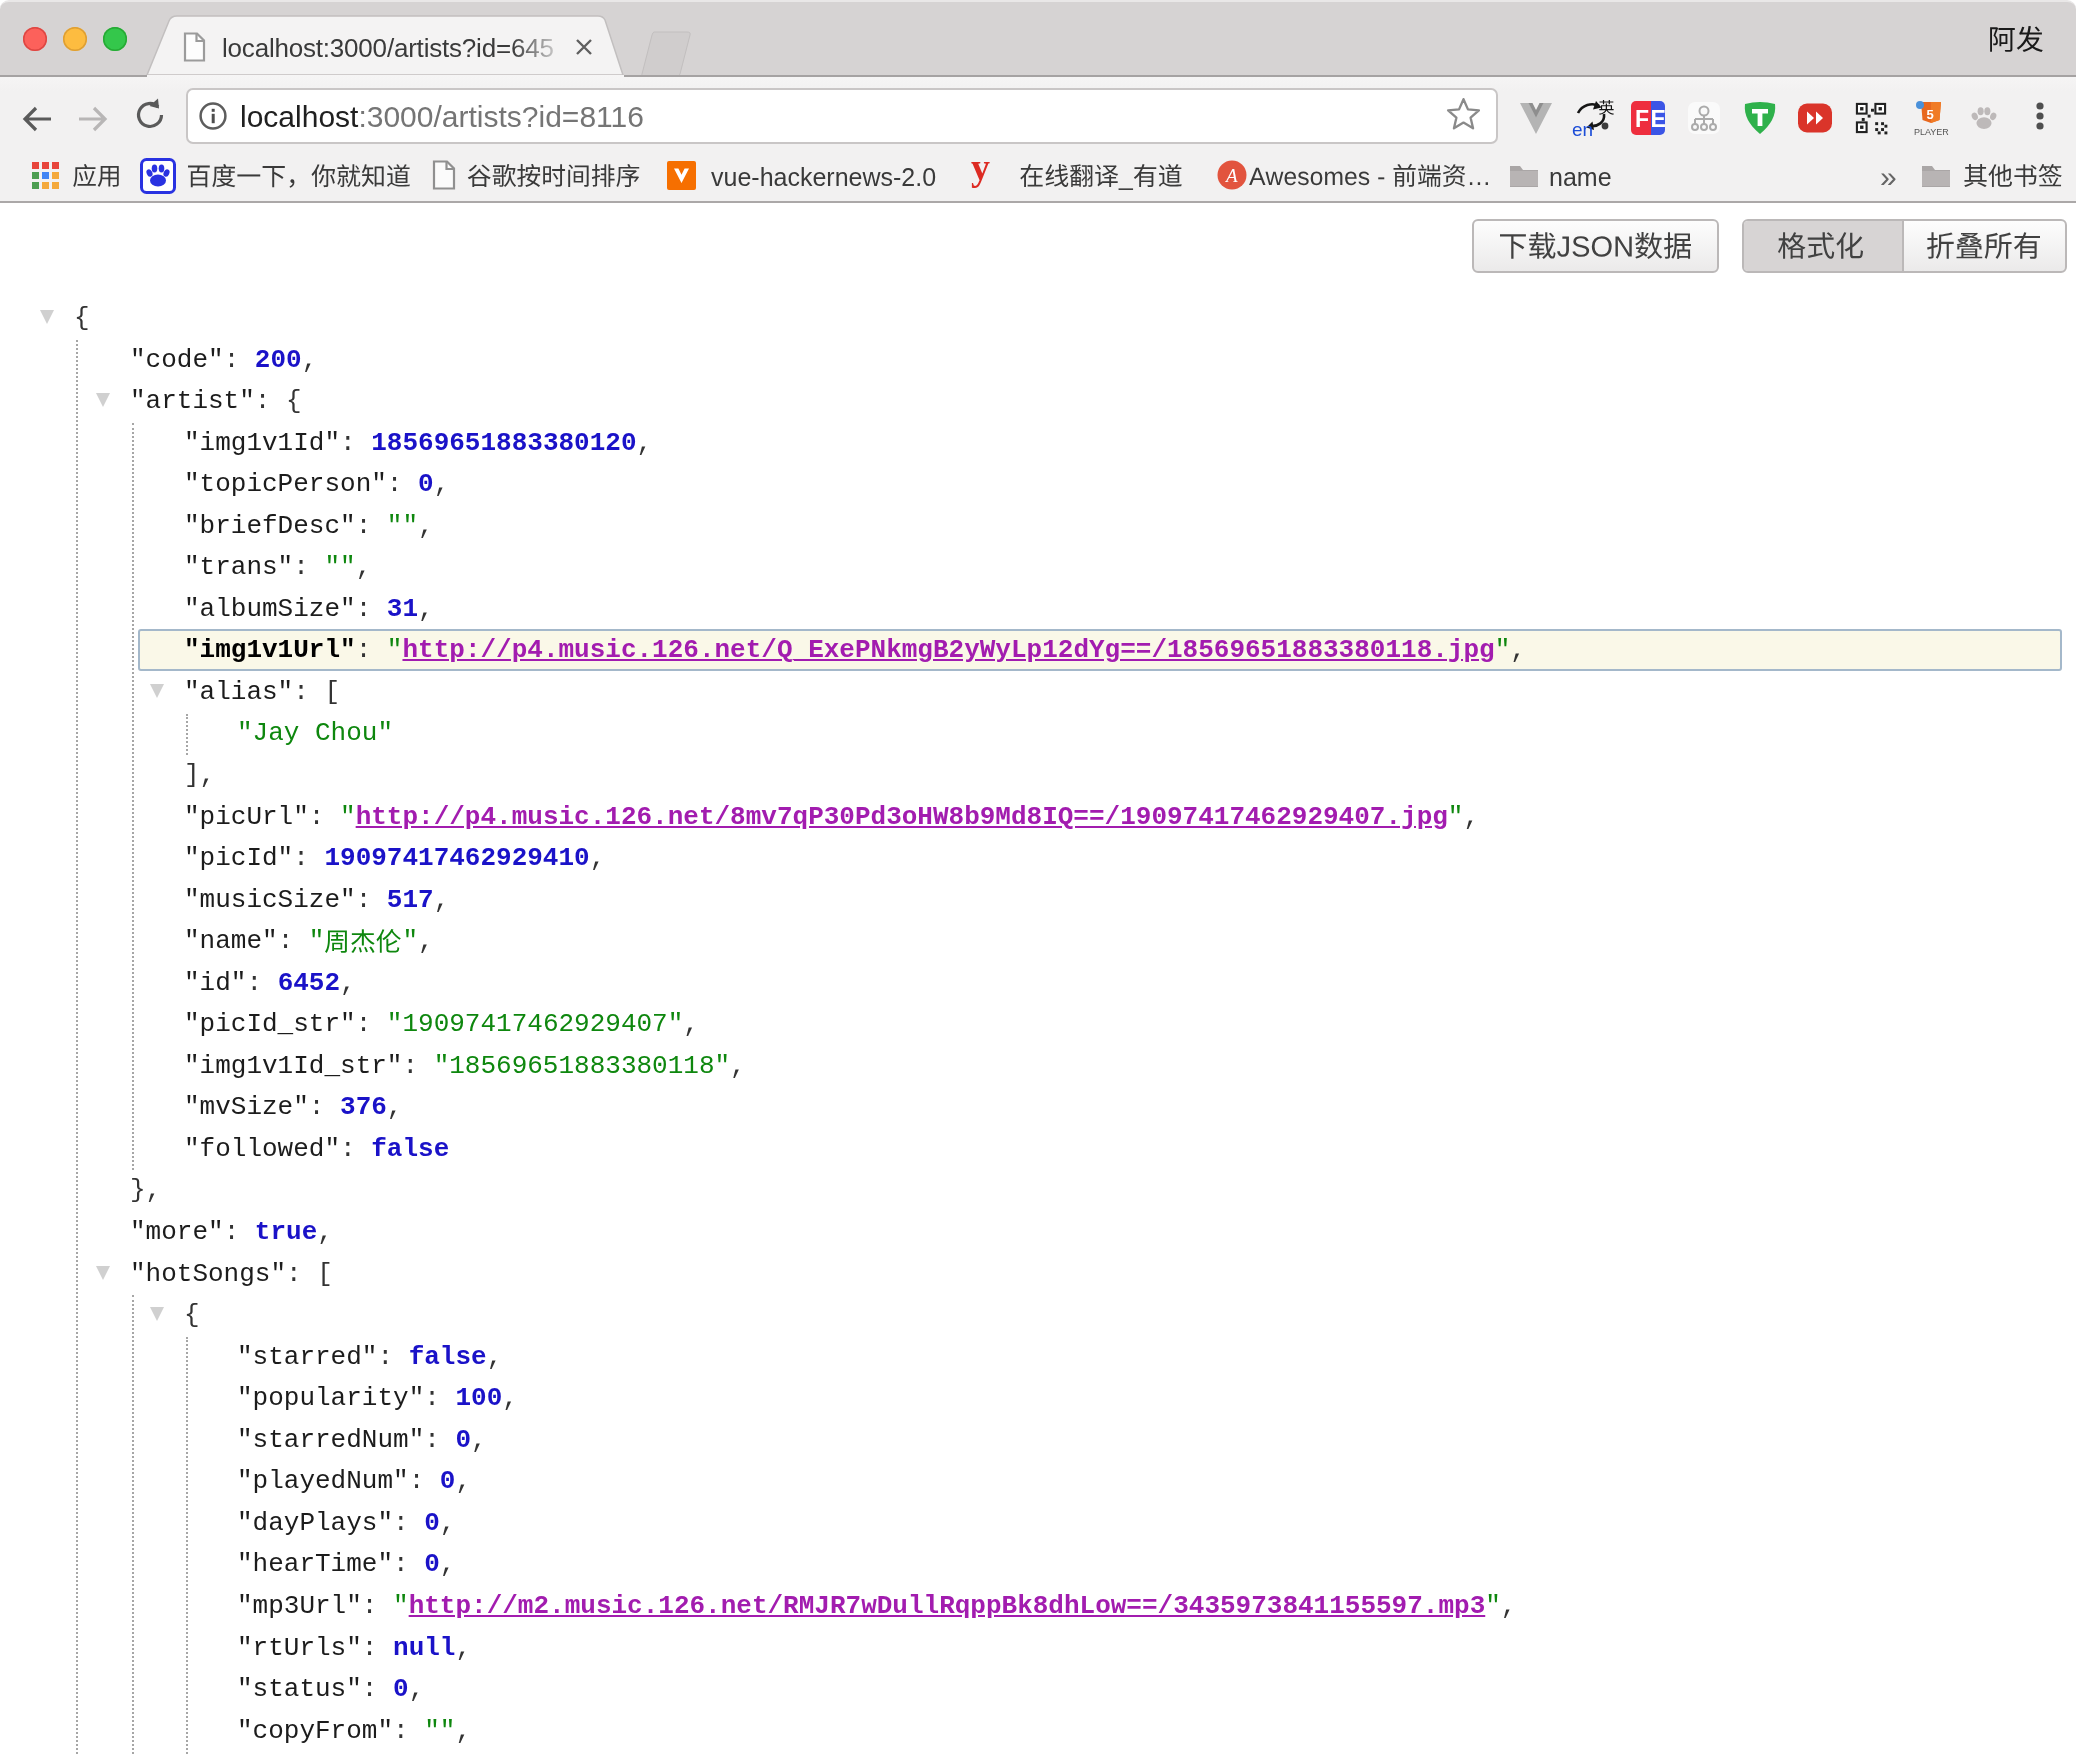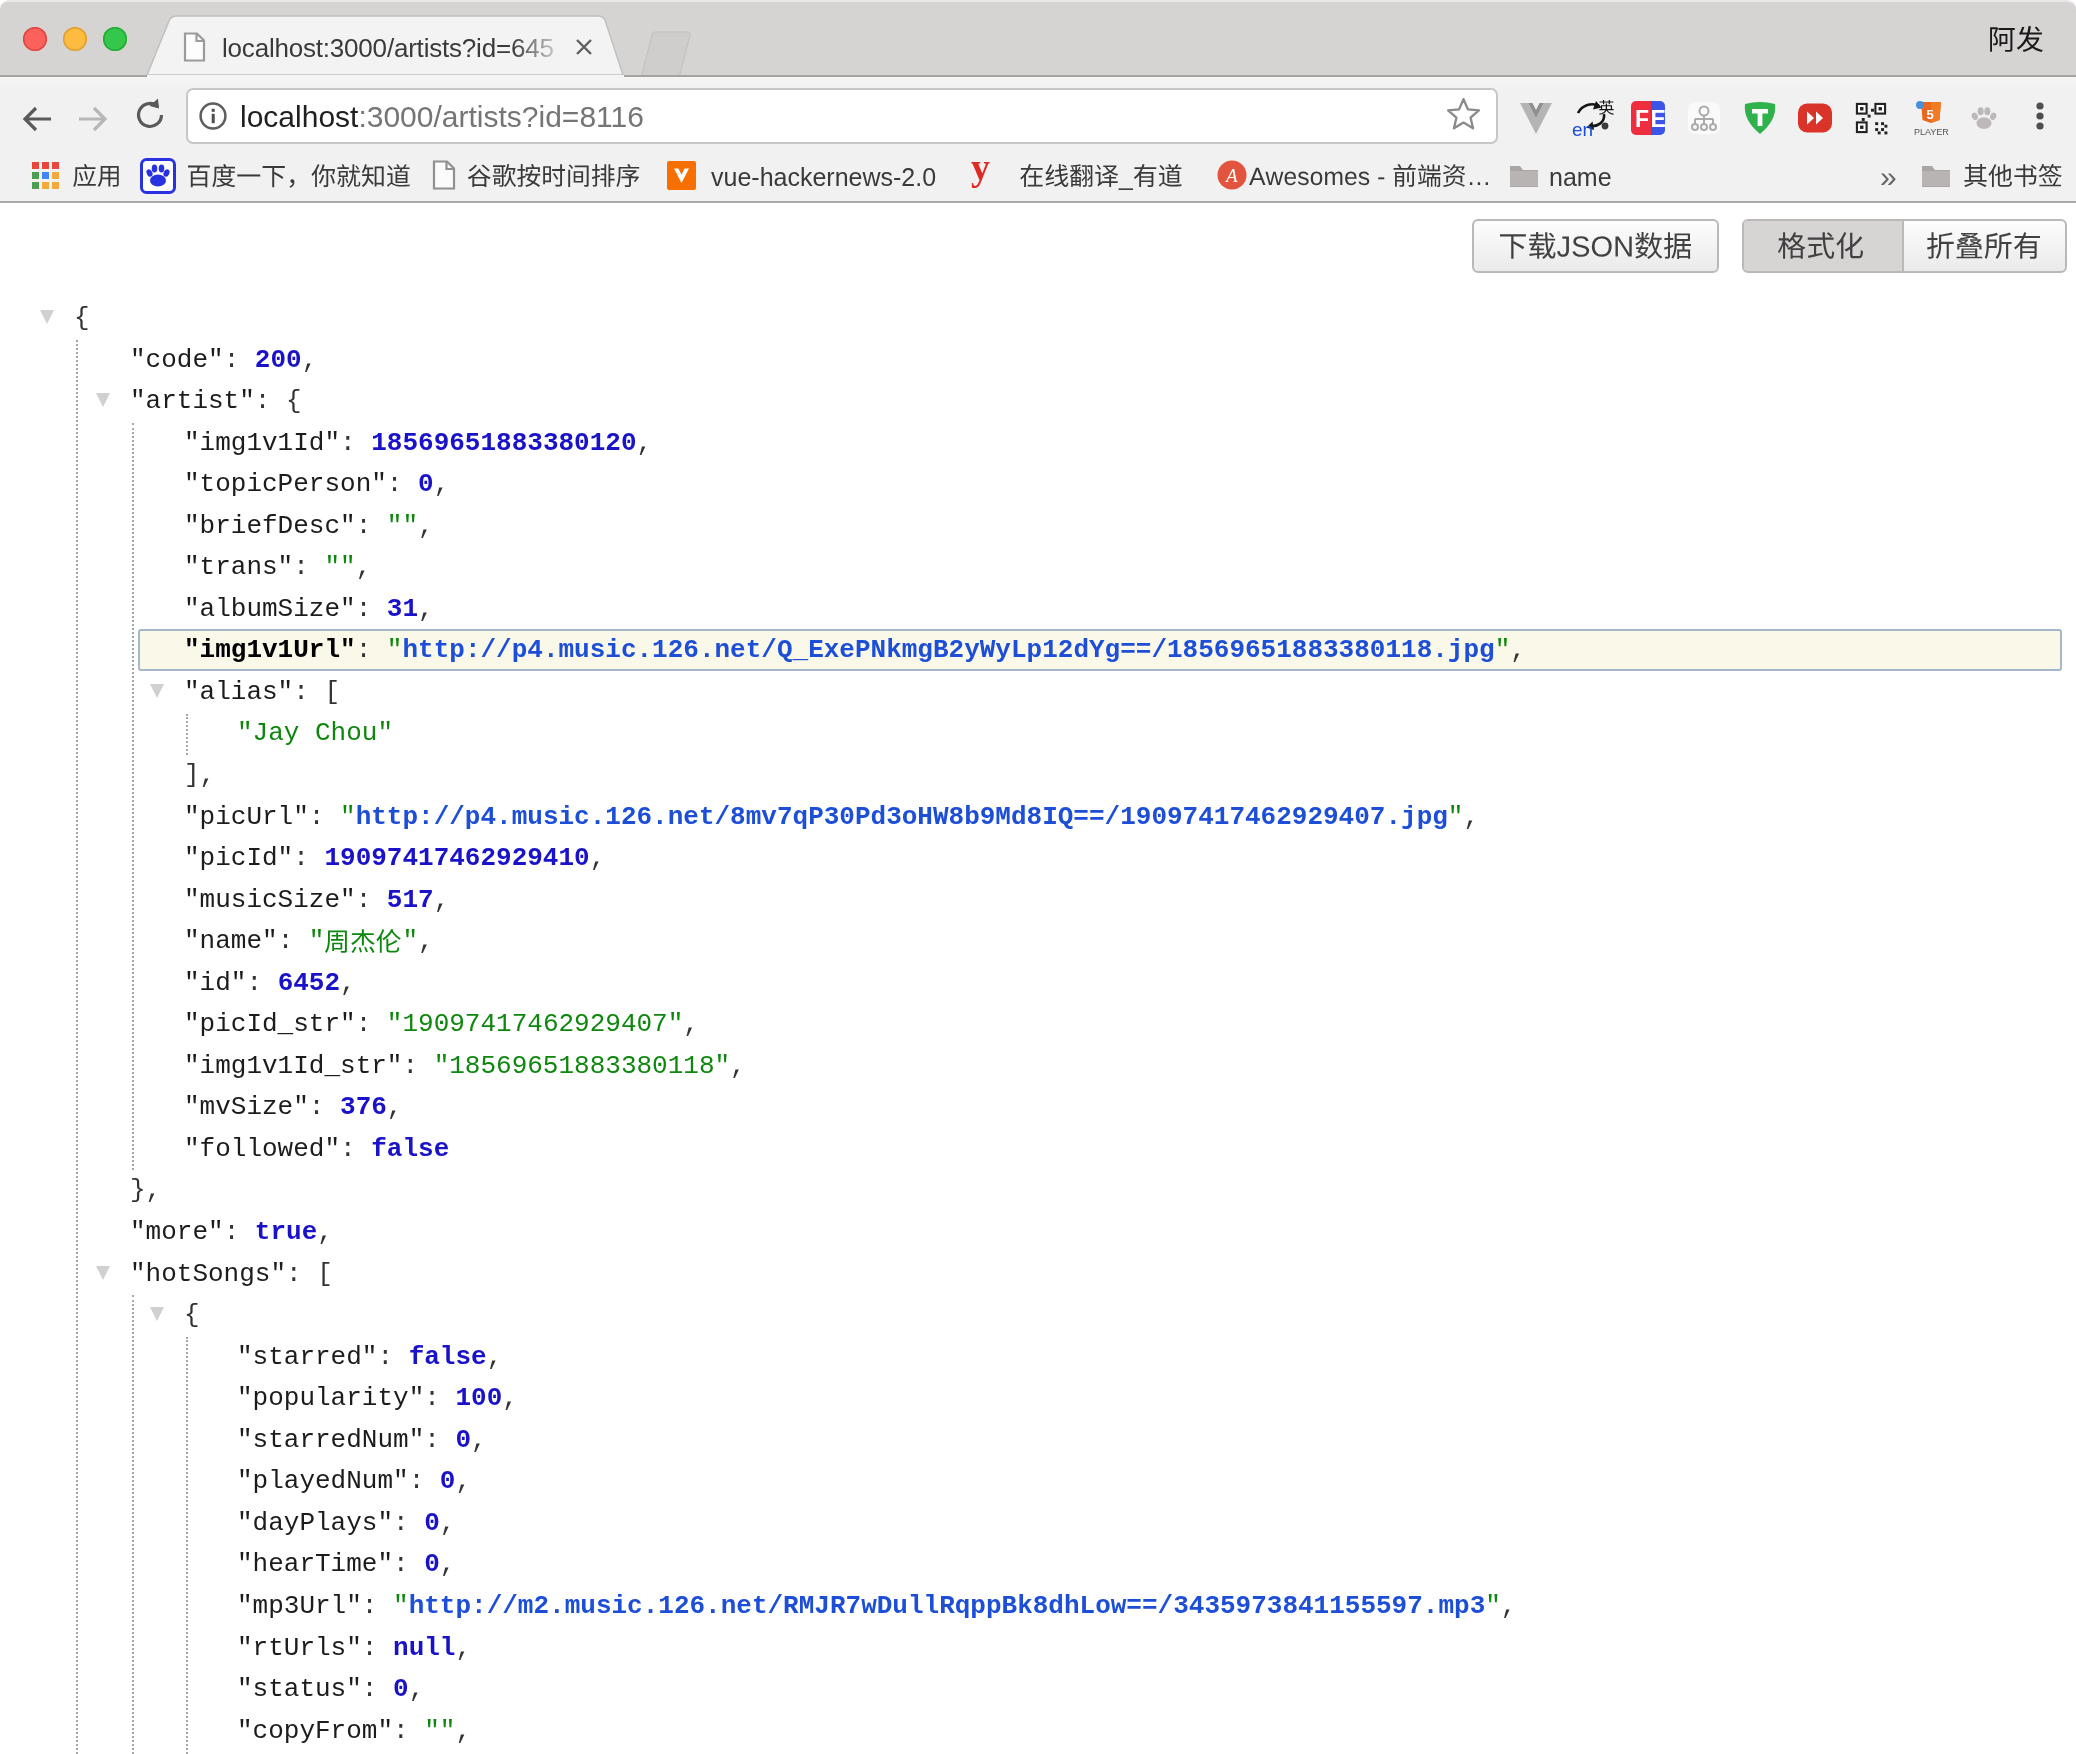--- a/index.html
+++ b/index.html
@@ -2,21 +2,21 @@
 <html><head><meta charset="utf-8"><style>
 html,body{margin:0;padding:0}
 body{width:2076px;height:1754px;position:relative;background:#fff;overflow:hidden;
  font-family:"Liberation Sans",sans-serif;}
 .abs{position:absolute}
 .mono{font-family:"Liberation Mono",monospace;font-size:26px;line-height:41.55px;white-space:pre;color:#333}
 .row{position:relative;height:41.55px}
 .k{color:#1c1c1c}.pq{color:#333}
 .n{color:#1a12c8;font-weight:bold}
 .s{color:#0e870e}
-.a{color:#1d4ed8;font-weight:bold;}
+.a{color:#a21caf;font-weight:bold;text-decoration:underline}
 .gq{color:#0e870e}
 .kb{color:#000;font-weight:bold}
 .guide{position:absolute;width:0;border-left:2px dotted #a6a6a6}
 .tri{position:absolute;width:0;height:0;border-left:7.5px solid transparent;border-right:7.5px solid transparent;border-top:14px solid #d0d0d0}
 </style></head>
 <body>
 <div class="abs" style="left:0;top:0;width:2076px;height:75px;background:#d6d3d3;border-top:2px solid #e9e7e7;border-radius:9px 9px 0 0;box-sizing:border-box"></div>
 <div class="abs" style="left:23px;top:27px;width:24px;height:24px;border-radius:50%;background:#fc615b;box-shadow:inset 0 0 0 1.5px #dd4743"></div>
 <div class="abs" style="left:63px;top:27px;width:24px;height:24px;border-radius:50%;background:#fdbc40;box-shadow:inset 0 0 0 1.5px #de9f34"></div>
 <div class="abs" style="left:103px;top:27px;width:24px;height:24px;border-radius:50%;background:#34c74b;box-shadow:inset 0 0 0 1.5px #27aa35"></div>

